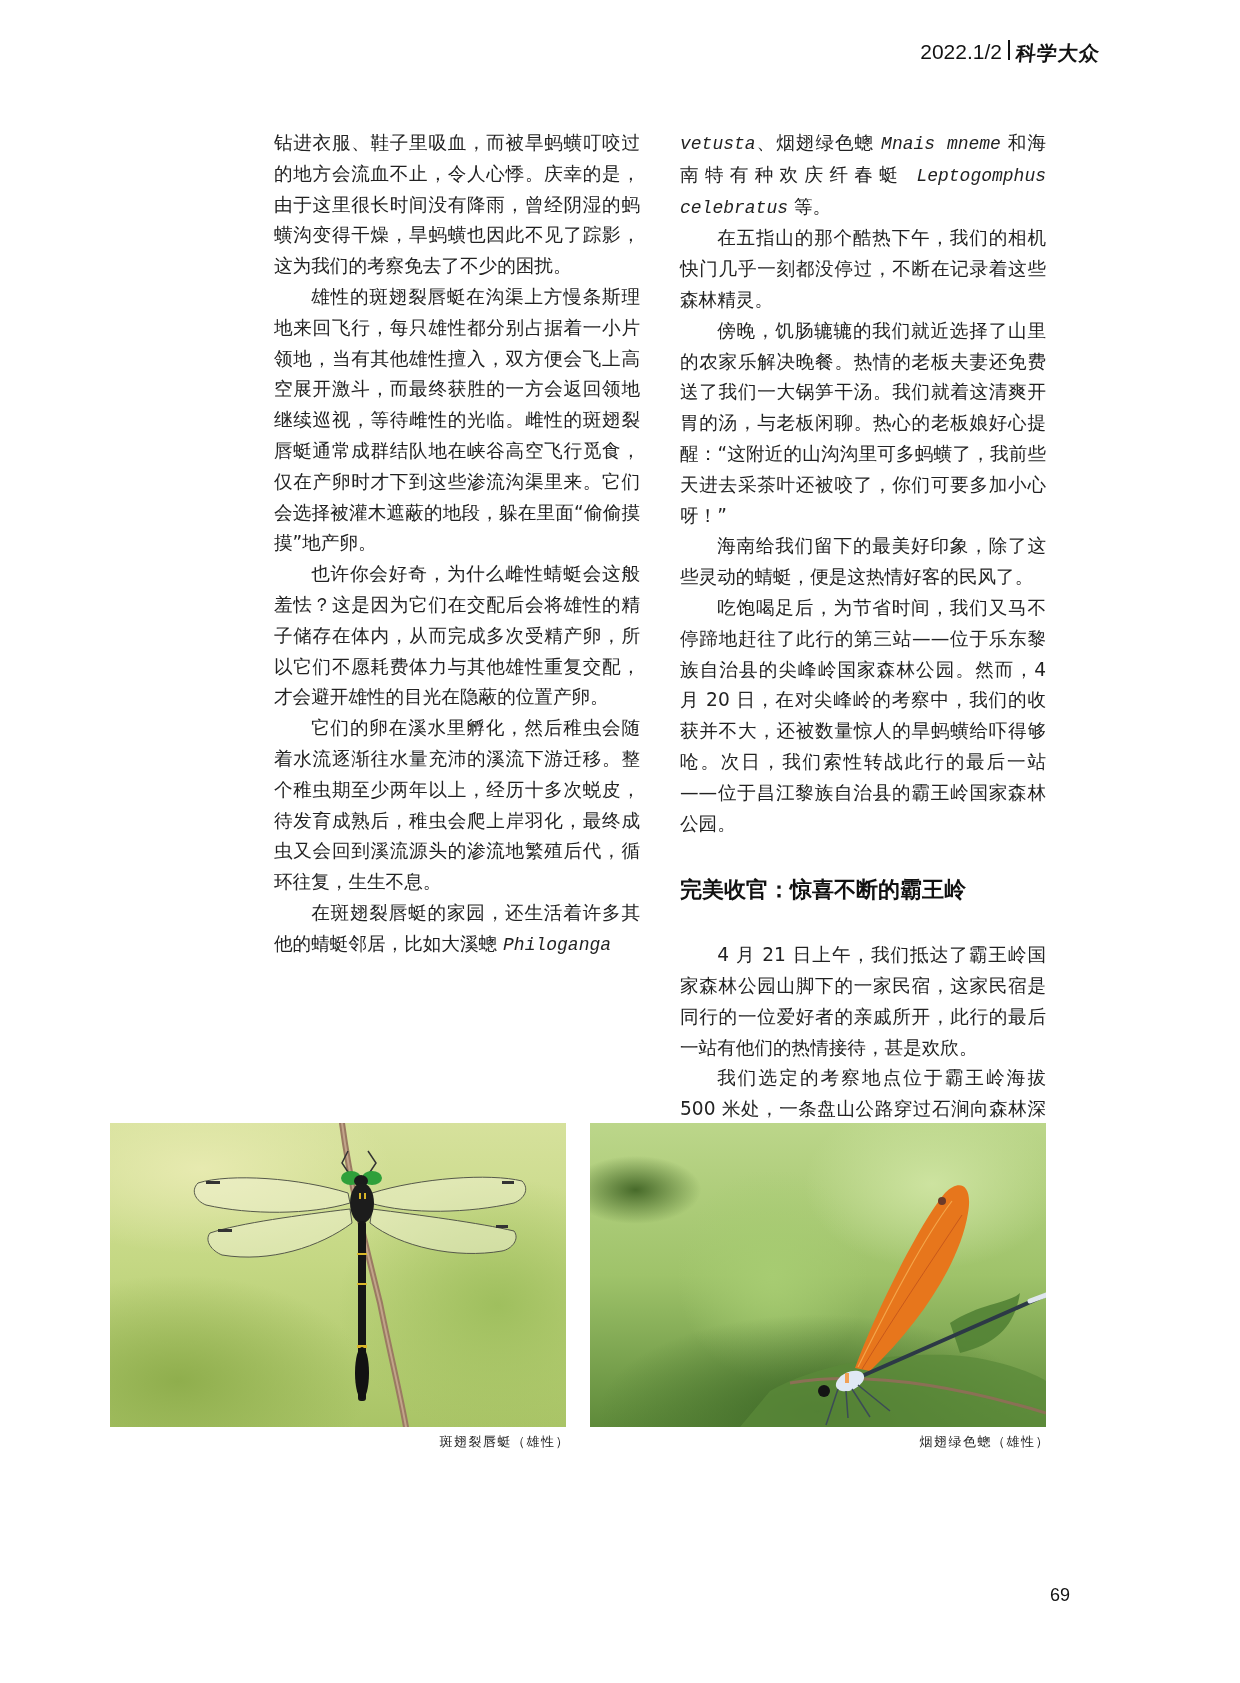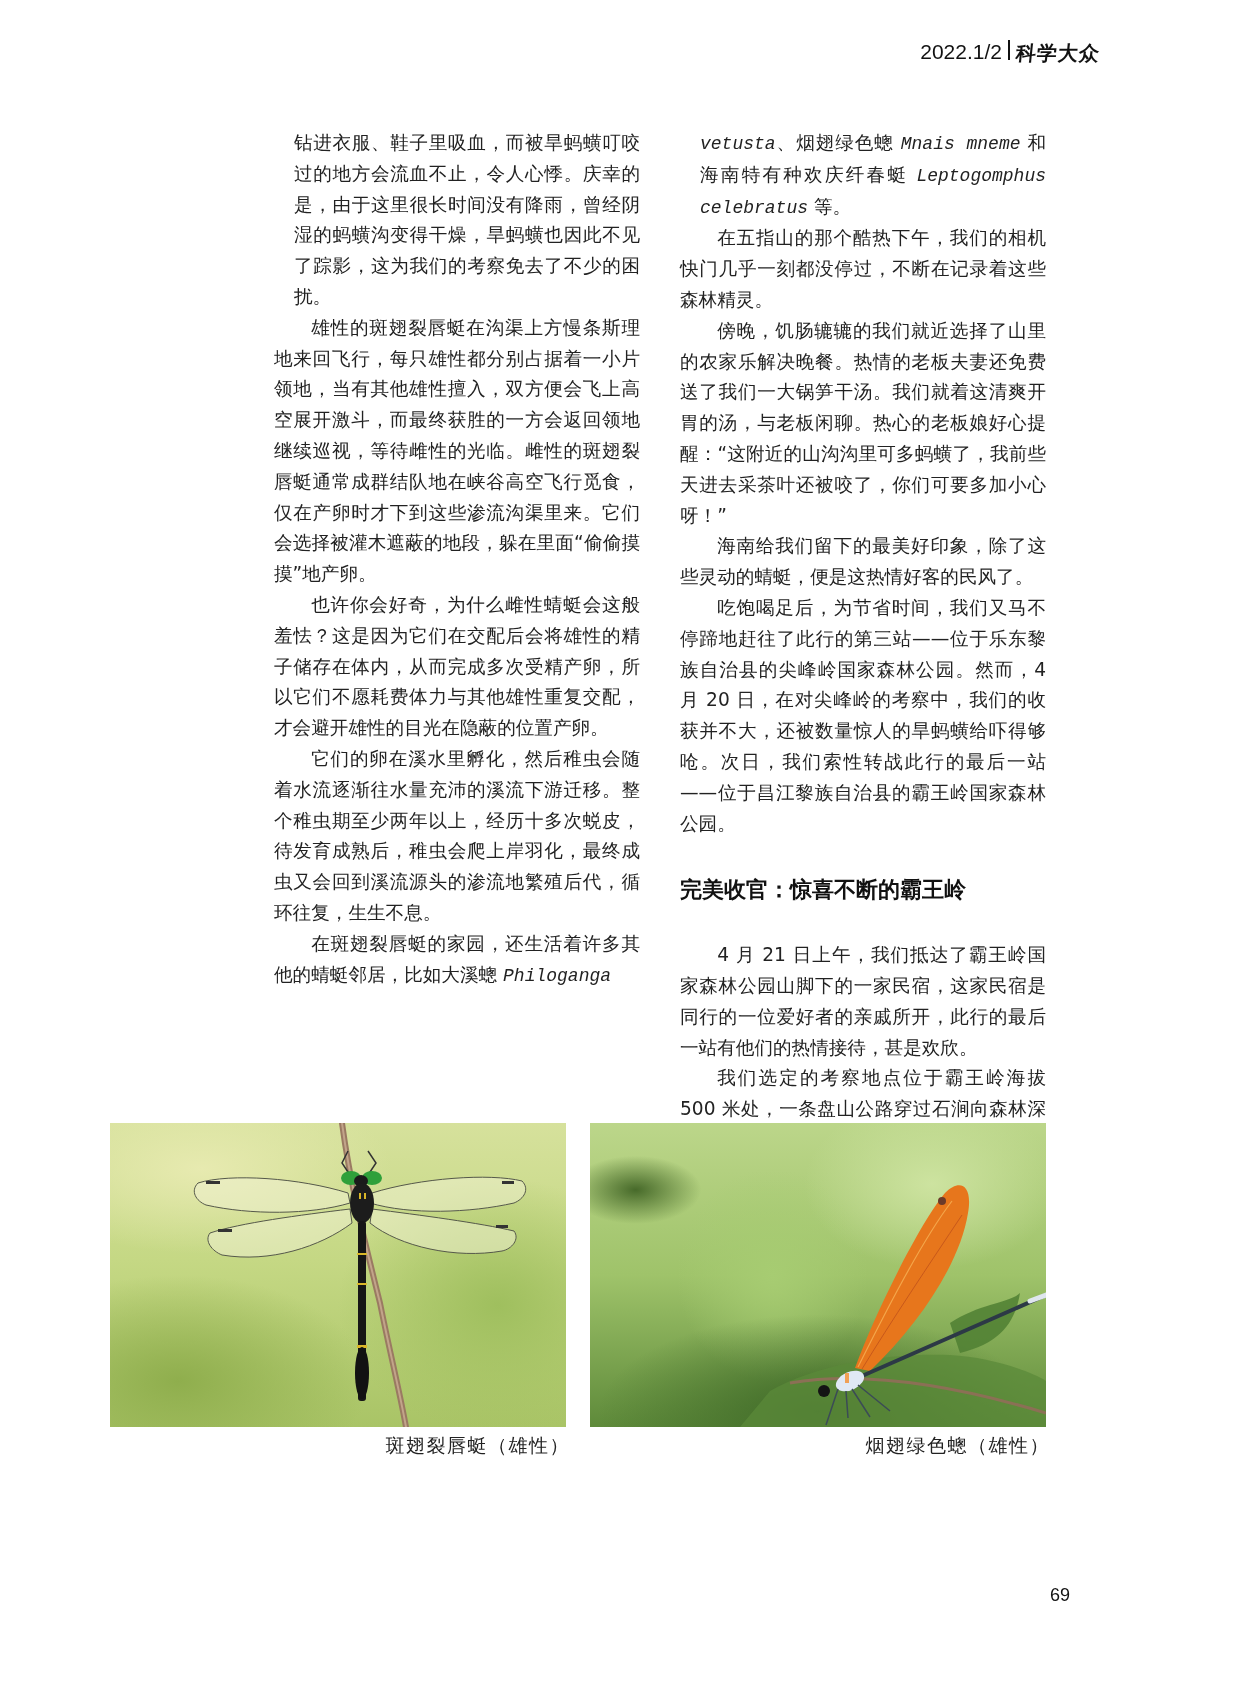--- a/index.html
+++ b/index.html
@@ -15,21 +15,21 @@
   .header .sep { display: inline-block; width: 2px; height: 20px; background: #111; margin: 0 6px 0 6px; }
   .header .mag { font-family: "DejaVu Serif", serif; font-weight: bold; font-size: 20px; letter-spacing: 1px; transform: skewX(-6deg); }
   .col {
     position: absolute; top: 128px; width: 366px;
     font-size: 18.6px; line-height: 30.8px; text-align: justify;
     text-justify: inter-character; color: #222;
   }
   .col.left { left: 274px; }
   .col.right { left: 680px; }
   .col p { margin: 0; text-indent: 2em; }
-  .col p.noindent { text-indent: 0; margin-left: 20px; }
+  .col p.noindent { text-indent: 0; }
   .col i { font-family: Liberation Mono, monospace; font-size: 18px; }
   .section-title {
     margin: 36px 0 34px 0; font-weight: bold; font-size: 22px; text-indent: 0;
     color: #111;
   }
   .photo {
     position: absolute; top: 1123px; width: 456px; height: 304px; overflow: hidden;
   }
   .photo.left { left: 110px;
     background:
@@ -42,21 +42,21 @@
     background:
       radial-gradient(ellipse 18% 14% at 10% 22%, #476a2a 0%, rgba(71,106,42,0) 80%),
       radial-gradient(ellipse 40% 40% at 75% 20%, #cde3a0 0%, rgba(205,227,160,0) 70%),
       radial-gradient(ellipse 60% 40% at 50% 95%, #3f6a28 0%, rgba(63,106,40,0) 80%),
       radial-gradient(ellipse 30% 50% at 40% 50%, #a7cc72 0%, rgba(167,204,114,0) 70%),
       linear-gradient(180deg, #bcd68a 0%, #9fc36a 50%, #5e8a3a 100%);
   }
   .photo svg { position: absolute; left: 0; top: 0; }
   .caption {
     position: absolute; top: 1433px; height: 26px; font-family: Liberation Serif, serif;
-    font-size: 19px; color: #222; letter-spacing: 1.5px; text-align: right;
+    font-size: 13px; color: #222; letter-spacing: 1.5px; text-align: right;
   }
   .caption.left { left: 300px; width: 270px; }
   .caption.right { left: 780px; width: 270px; }
   .page-number {
     position: absolute; top: 1585px; left: 1040px; width: 40px; text-align: center;
     font-family: "Liberation Sans", sans-serif; font-size: 18px; color: #111;
   }
 </style>
 </head>
 <body>

